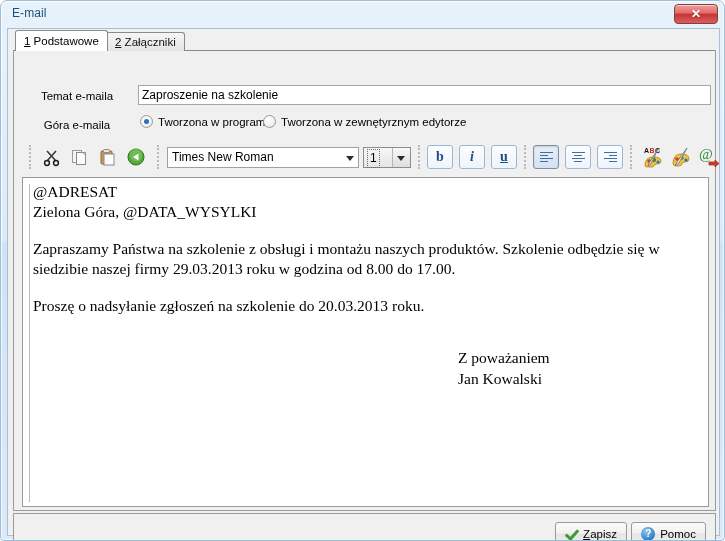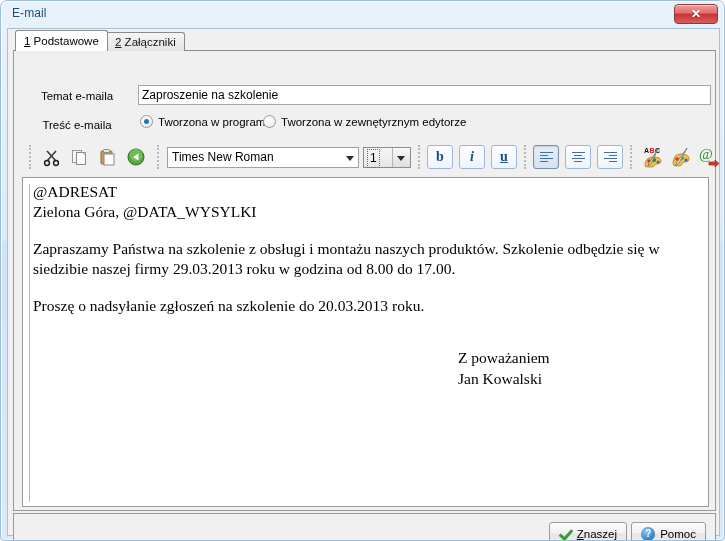--- a/index.html
+++ b/index.html
@@ -369,21 +369,21 @@
     <div class="tabstrip">
       <div class="tab inactive"><u>2</u><span> Załączniki</span></div>
       <div class="tab active"><u>1</u><span> Podstawowe</span></div>
     </div>
 
     <div class="tabpage">
 
       <div class="form-label lbl-subject">Temat e-maila</div>
       <input class="subject-input" value="Zaproszenie na szkolenie" style="">
 
-      <div class="form-label lbl-body">Treść e-maila</div>
+      <div class="form-label lbl-body">Góra e-maila</div>
 
       <div class="radio-wrap radio-1">
         <span class="radio-dot checked"></span>
         <span class="radio-label">Tworzona w programie</span>
       </div>
       <div class="radio-wrap radio-2">
         <span class="radio-dot"></span>
         <span class="radio-label">Tworzona w zewnętyrznym edytorze</span>
       </div>
 
@@ -524,21 +524,21 @@
           <p class="sig">Z poważaniem</p>
           <p class="sig">Jan Kowalski</p>
         </div>
       </div>
 
     </div>
 
     <div class="footer">
       <div class="btn btn-save">
         <span class="check-ico"></span>
-        <span><u>Z</u><span>naszej</span></span>
+        <span><u>Z</u><span>apisz</span></span>
       </div>
       <div class="btn btn-help">
         <span class="help-ico">?</span>
         <span>Pomoc</span>
       </div>
     </div>
 
   </div>
 </div>
 

